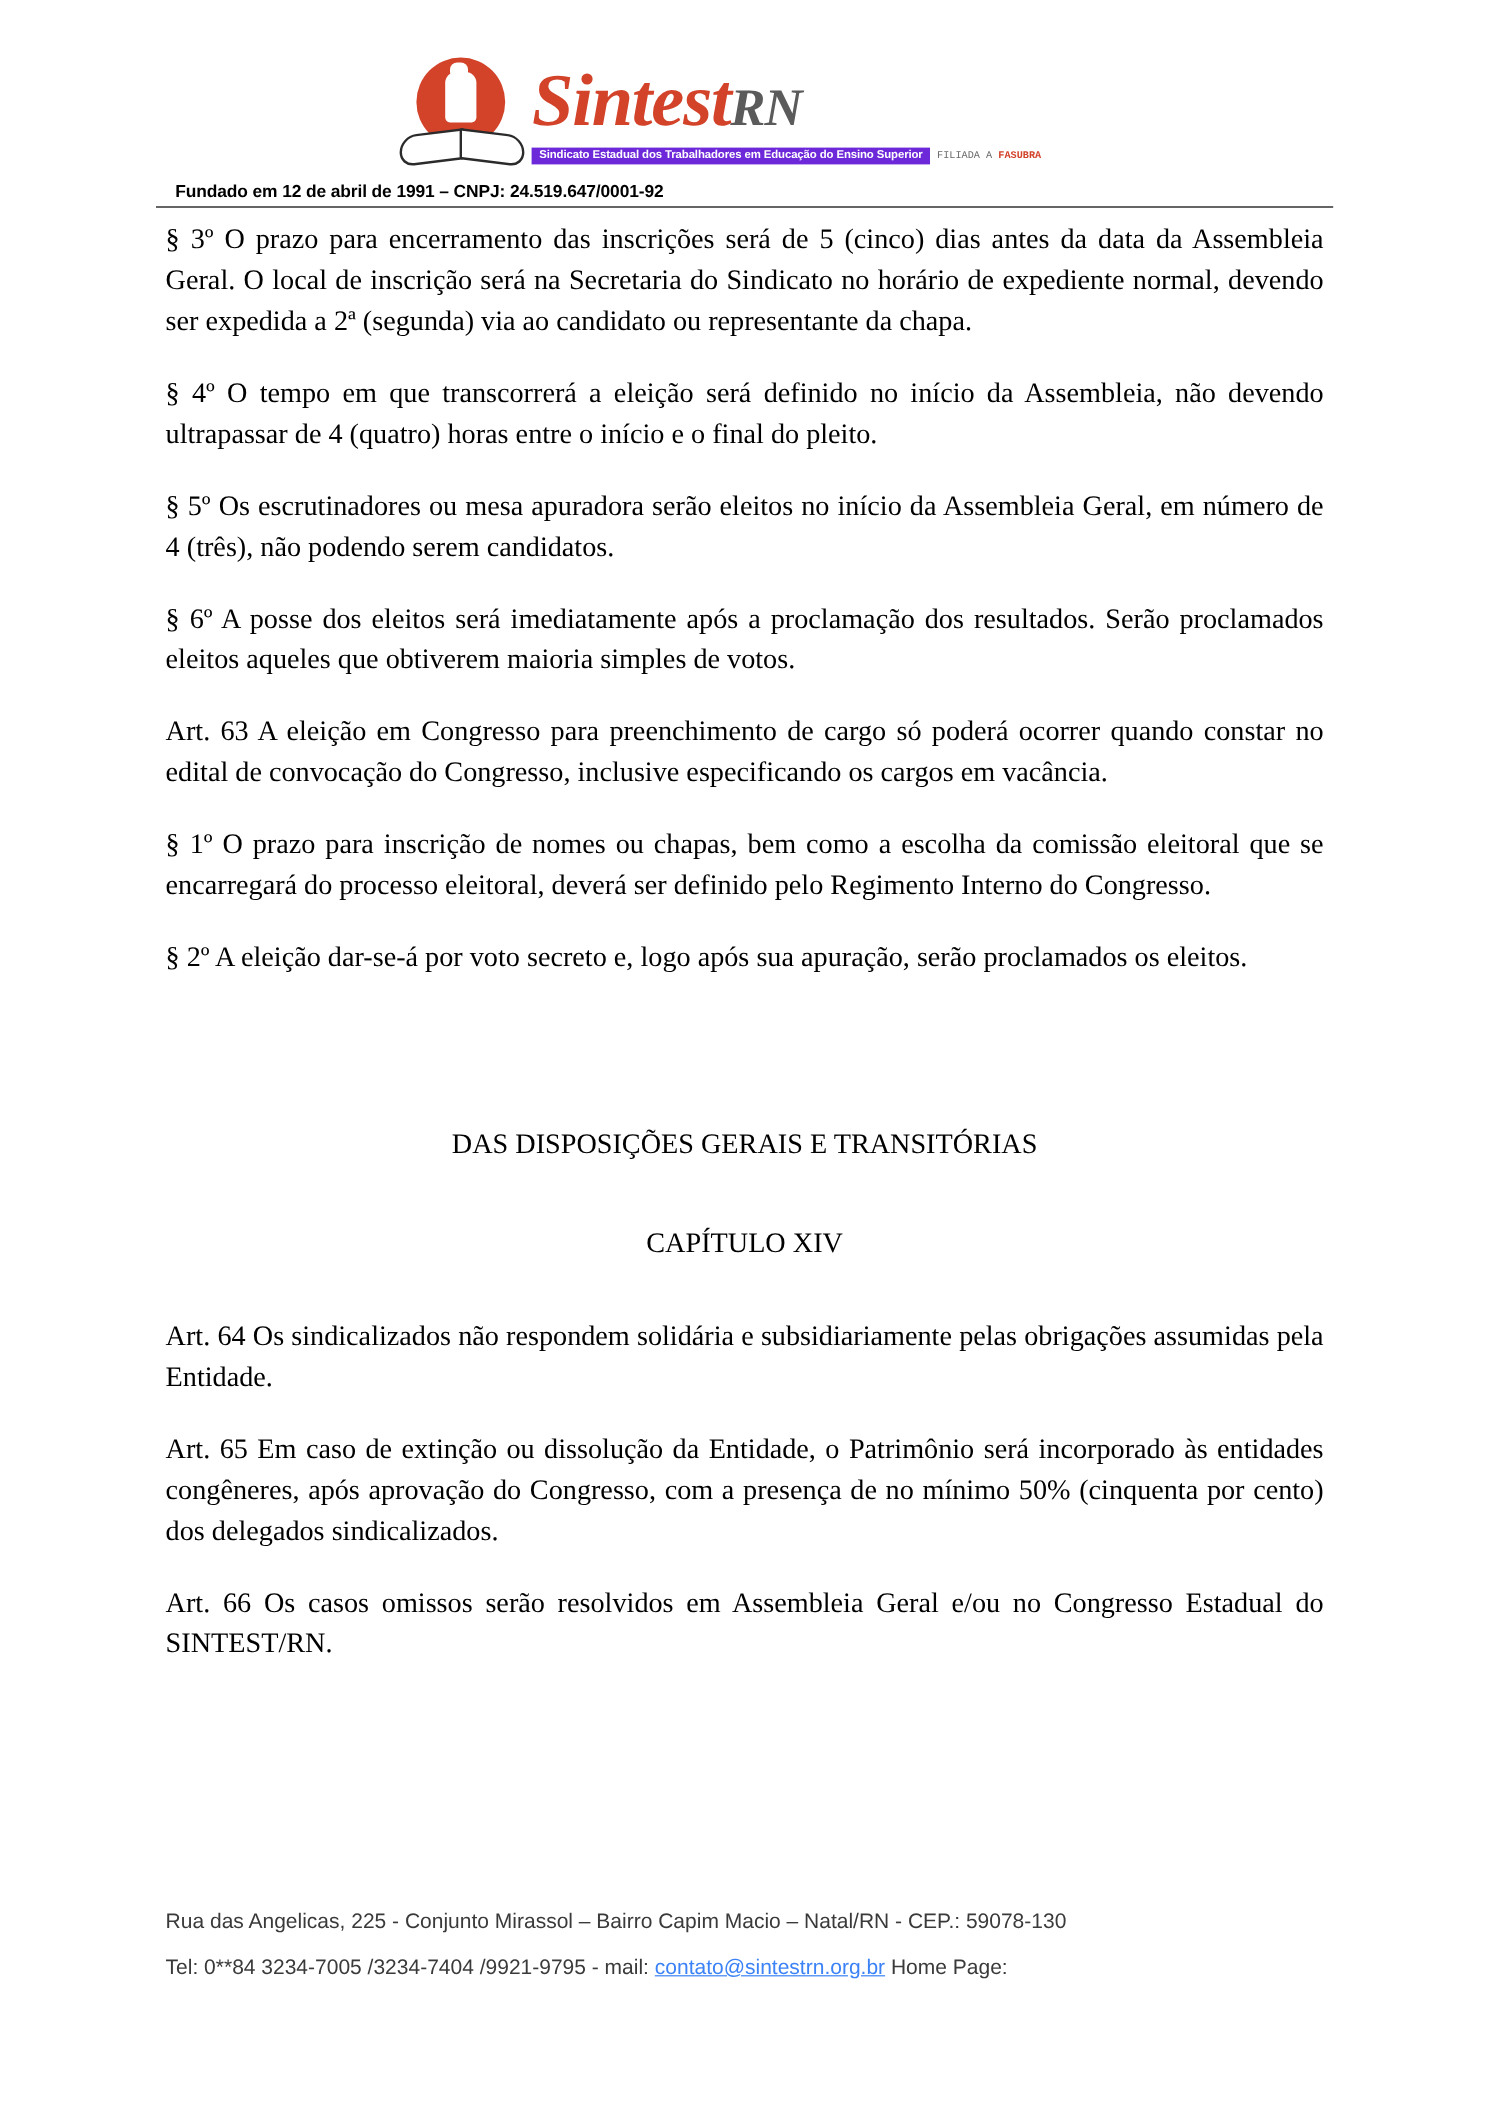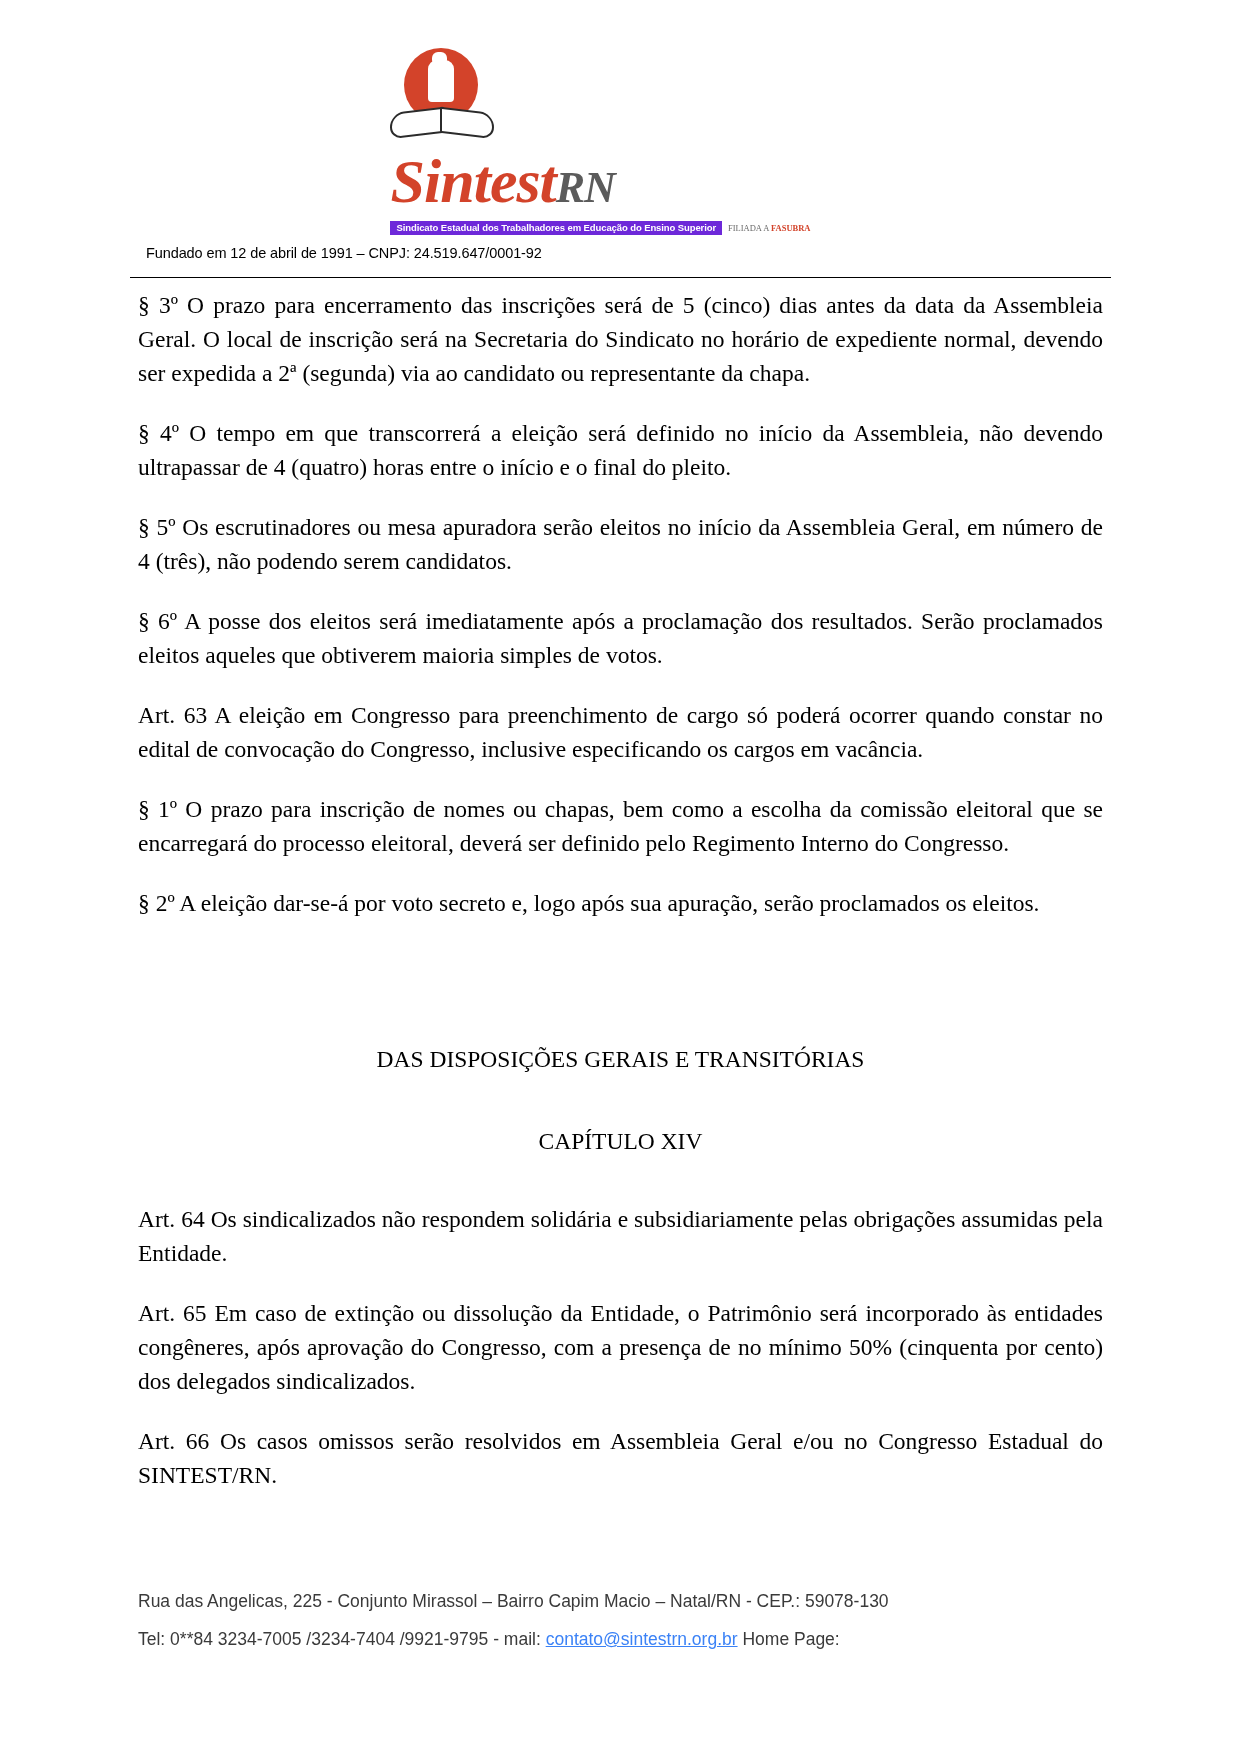--- a/index.html
+++ b/index.html
@@ -24,24 +24,23 @@
 
   
   .header {
     padding-top: 46px;
     display: flex;
     justify-content: center;
     align-items: flex-start;
   }
   .logo {
     display: flex;
-    align-items: flex-start;
+    align-items: center;
     gap: 6px;
     margin-left: -40px;
-    flex-direction: column;
   }
   .logo-emblem {
     position: relative;
     width: 104px;
     height: 96px;
     flex: 0 0 auto;
   }
   .logo-emblem .circle {
     position: absolute;
     left: 14px;
@@ -113,35 +112,35 @@
     color: #ffffff;
     font-family: "Liberation Sans", sans-serif;
     font-weight: bold;
     font-size: 9.5px;
     line-height: 14px;
     padding: 0 6px;
     display: inline-block;
     letter-spacing: -0.1px;
   }
   .logo-filiada {
-    font-family: Liberation Serif, serif;
+    font-family: Liberation Mono, monospace;
     font-size: 8.5px;
     color: #6a6a6a;
     display: inline-block;
     margin-left: 6px;
   }
   .logo-filiada b {
     color: #d3432a;
   }
 
   .founded {
     font-family: "Liberation Sans", sans-serif;
-    font-weight: normal;
+    font-weight: bold;
     font-size: 14.5px;
-    margin: 10px 0 16px 146px;
+    margin: 10px 0 4px 146px;
     letter-spacing: -0.1px;
   }
   .rule {
     border-top: 1.5px solid #000000;
     margin: 4px 130px 0 130px;
   }
 
   
   .content {
     padding: 10px 138px 0 138px;

